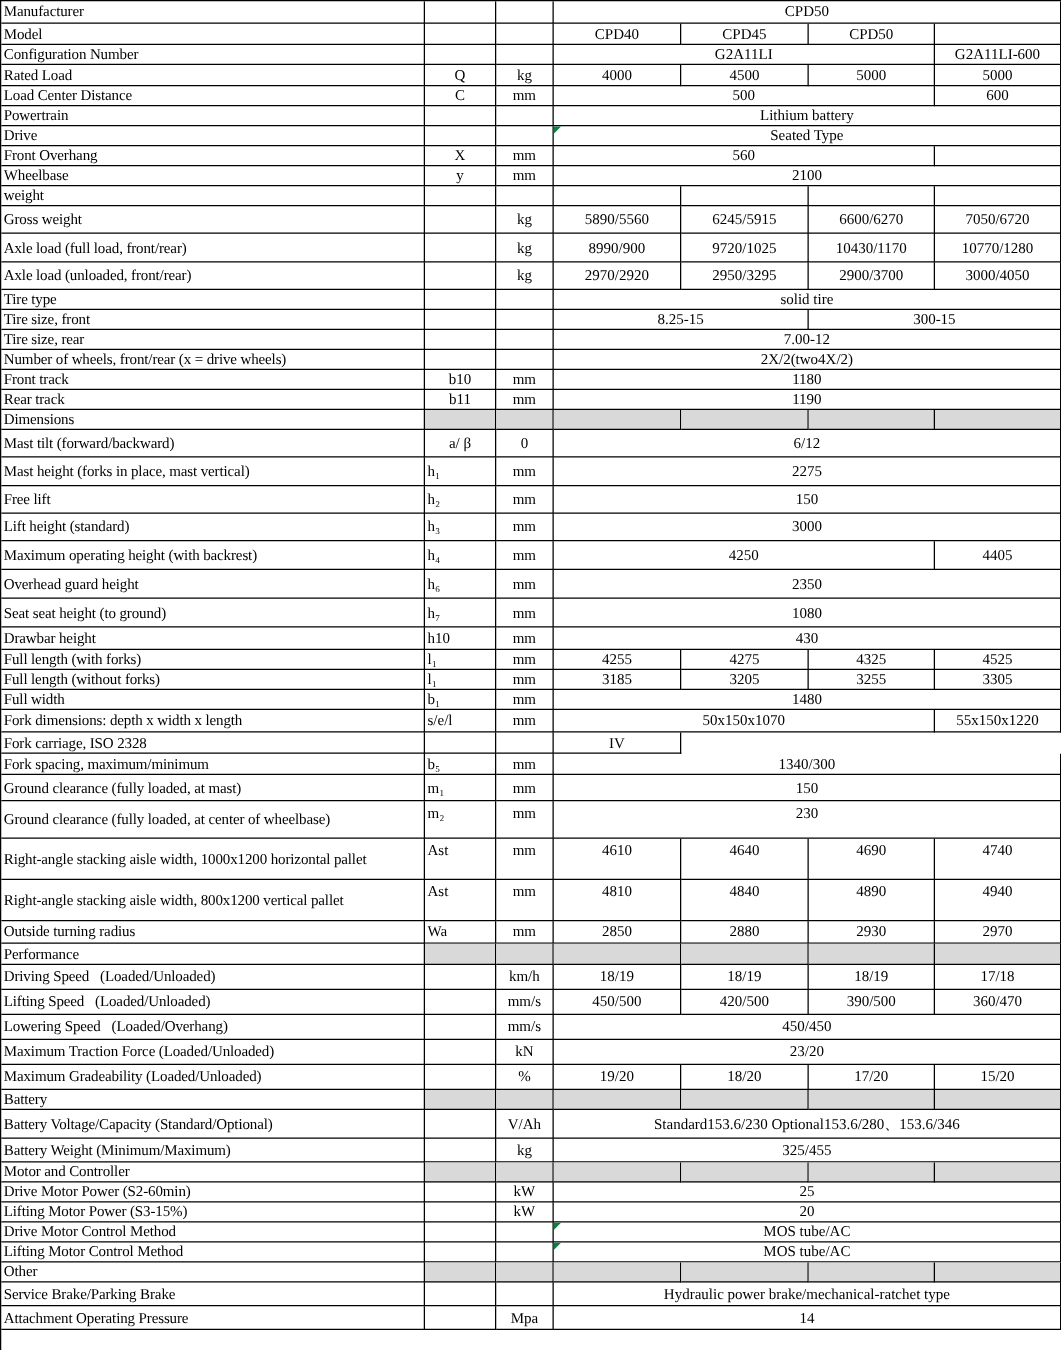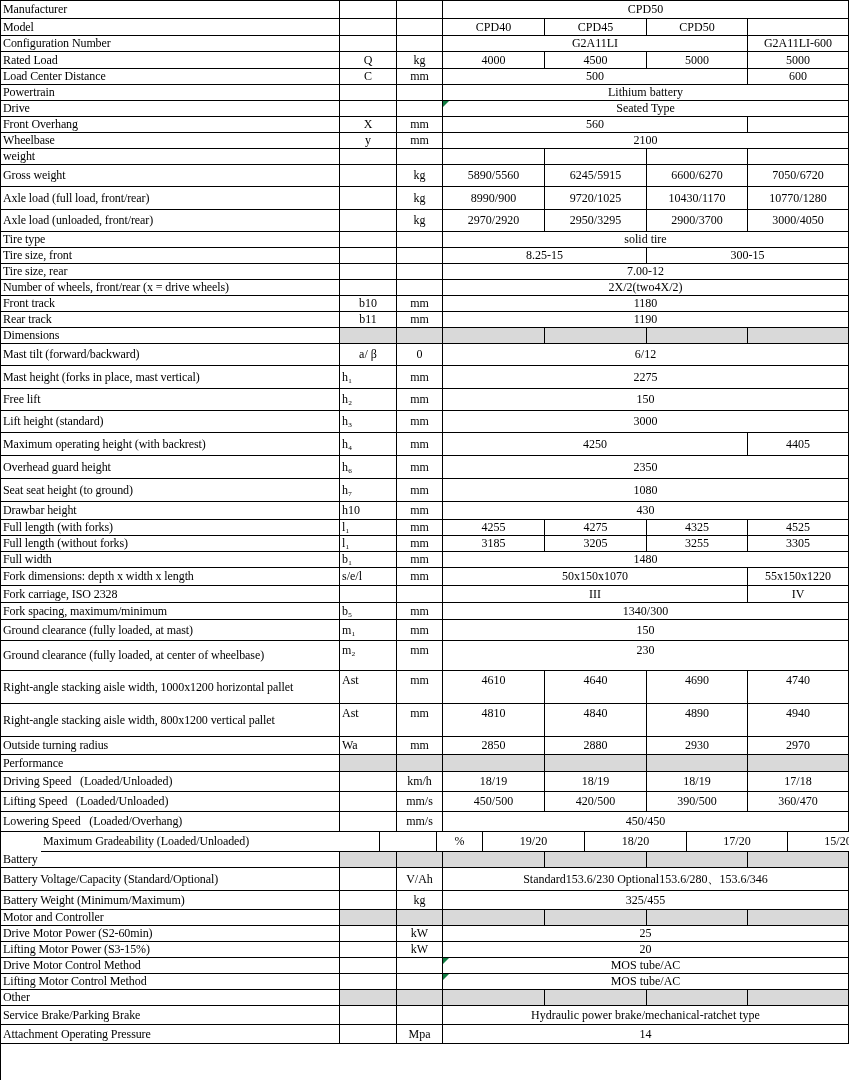--- a/index.html
+++ b/index.html
@@ -526,23 +526,20 @@
       <div class="cell v">
         <span>55x150x1220</span>
       </div>
     </div>
     <div class="row" style="grid-template-columns: 339px 57px 46px 102px 102px 101px 101px; height: 17px;">
       <div class="cell label">
         <span>Fork carriage, ISO 2328</span>
       </div>
       <div class="cell sym sym-left"></div>
       <div class="cell unit"></div>
-      <div class="cell v" style="grid-column: span 3;">
-        <span>III</span>
-      </div>
       <div class="cell v">
         <span>IV</span>
       </div>
     </div>
     <div class="row" style="grid-template-columns: 339px 57px 46px 102px 102px 101px 101px; height: 17px;">
       <div class="cell label">
         <span>Fork spacing, maximum/minimum</span>
       </div>
       <div class="cell sym sym-left">
         <span>b₅</span>
@@ -709,21 +706,33 @@
         <span>Lowering Speed   (Loaded/Overhang)</span>
       </div>
       <div class="cell sym sym-left"></div>
       <div class="cell unit">
         <span>mm/s</span>
       </div>
       <div class="cell v" style="grid-column: span 4;">
         <span>450/450</span>
       </div>
     </div>
-    <div class="row" style="grid-template-columns: 339px 57px 46px 102px 102px 101px 101px; height: 20px; padding-left: 40px;">
+    <div class="row" style="grid-template-columns: 339px 57px 46px 102px 102px 101px 101px; height: 20px;">
+      <div class="cell label">
+        <span>Maximum Traction Force (Loaded/Unloaded)</span>
+      </div>
+      <div class="cell sym sym-left"></div>
+      <div class="cell unit">
+        <span>kN</span>
+      </div>
+      <div class="cell v" style="grid-column: span 4;">
+        <span>23/20</span>
+      </div>
+    </div>
+    <div class="row" style="grid-template-columns: 339px 57px 46px 102px 102px 101px 101px; height: 20px;">
       <div class="cell label">
         <span>Maximum Gradeability (Loaded/Unloaded)</span>
       </div>
       <div class="cell sym sym-left"></div>
       <div class="cell unit">
         <span>%</span>
       </div>
       <div class="cell v">
         <span>19/20</span>
       </div>

